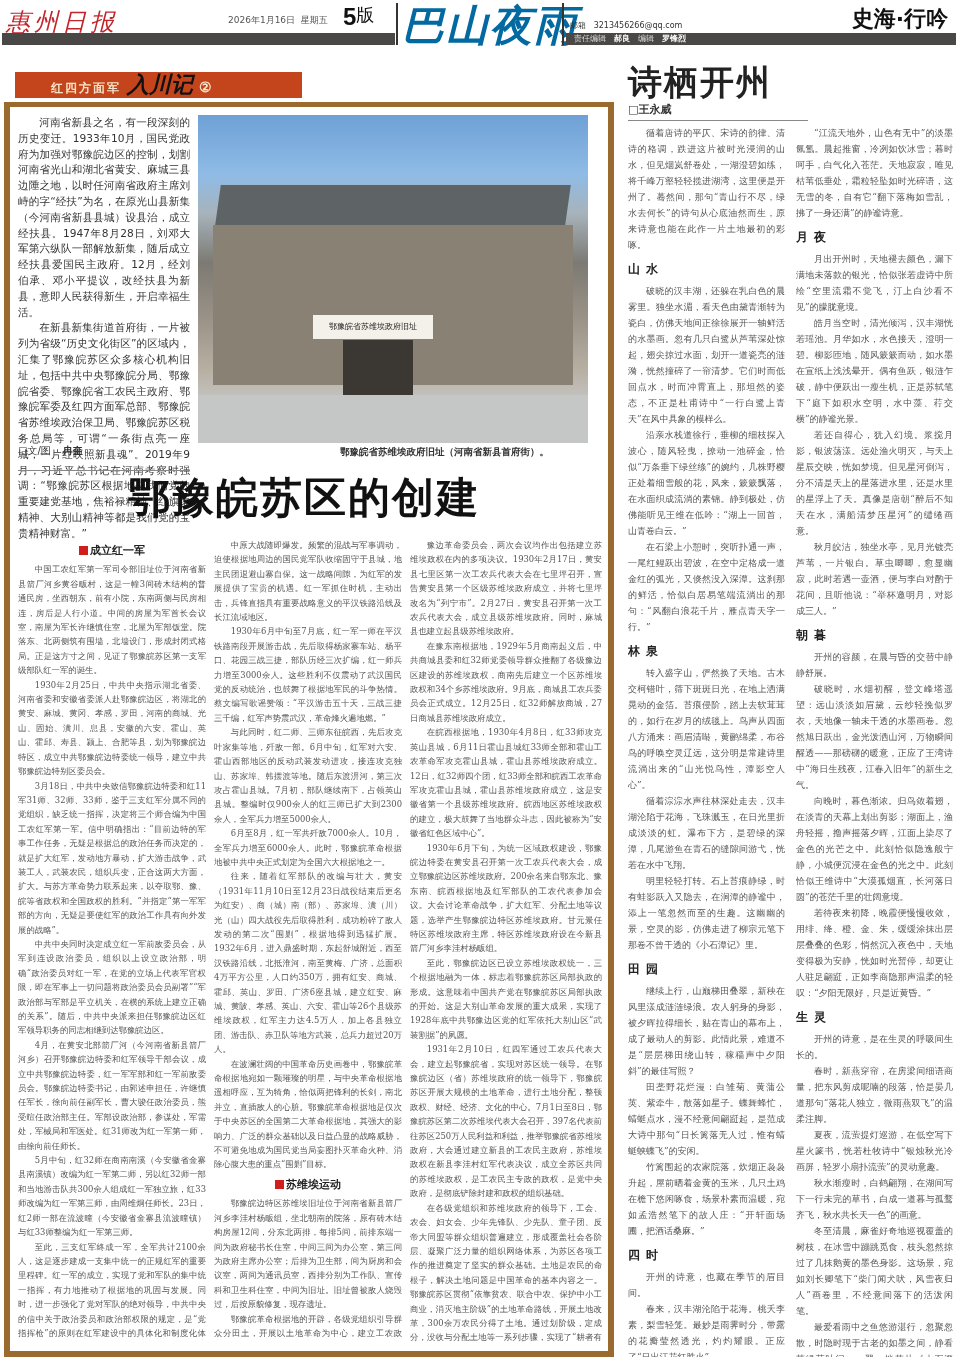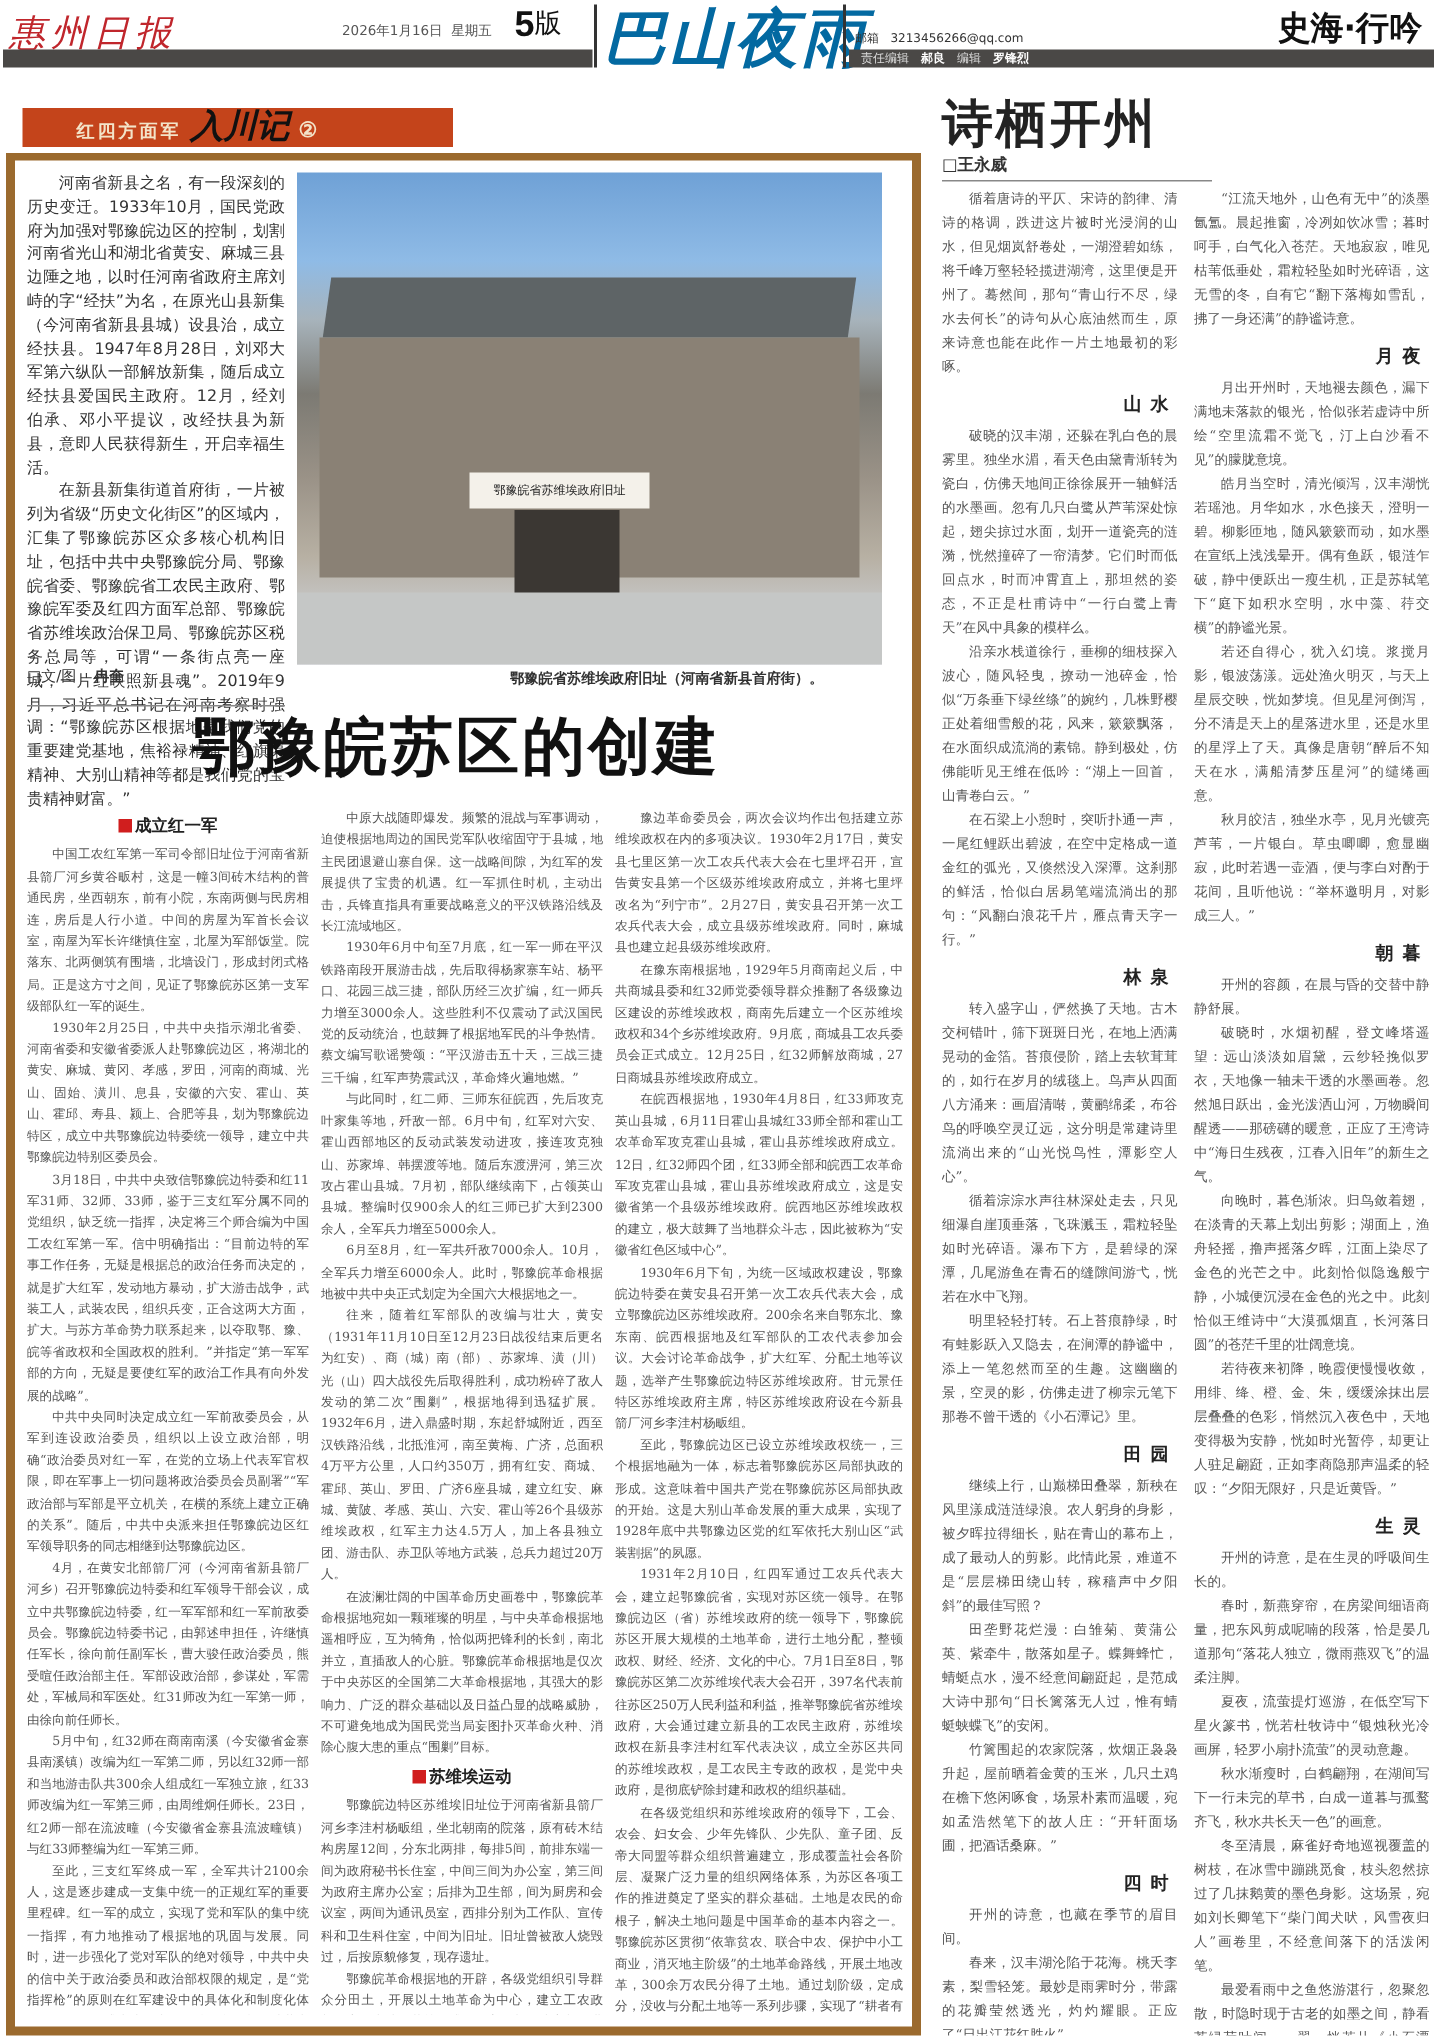--- a/index.html
+++ b/index.html
@@ -35,21 +35,21 @@
 .caption{position:absolute;left:340px;top:446px;font-size:9.5px;color:#333;font-family:"DejaVu Sans",sans-serif;font-weight:bold}
 .headline{position:absolute;left:128px;top:470px;font-family:"DejaVu Sans",sans-serif;font-weight:bold;font-size:42px;color:#111;letter-spacing:2px}
 .col{position:absolute;font-size:8.4px;line-height:14.4px;color:#555;text-align:justify;overflow:hidden}
 .col p{text-indent:2em}
 .sub{font-family:"DejaVu Sans",sans-serif;font-weight:bold;font-size:11px;color:#222;text-align:center;margin:6px 0 4px;text-indent:0 !important}
 .sub .sq{display:inline-block;width:9px;height:9px;background:#d01e1e;margin-right:2px;vertical-align:-1px}
 .poem-title{position:absolute;left:628px;top:60px;font-family:"DejaVu Sans",sans-serif;font-weight:bold;font-size:34px;color:#222;letter-spacing:2px}
 .poem-by{position:absolute;left:628px;top:102px;width:180px;font-size:11px;font-weight:bold;border-bottom:1px solid #888;padding-bottom:3px;font-family:"DejaVu Sans",sans-serif}
 .pcol{position:absolute;font-size:9px;line-height:16px;color:#555;text-align:justify;overflow:hidden}
 .pcol p{text-indent:2em}
-.psub{font-family:"DejaVu Sans",sans-serif;font-weight:bold;font-size:12px;color:#222;text-align:right;margin:8px 0 6px;letter-spacing:6px;text-indent:0 !important}
+.psub{font-family:"DejaVu Sans",sans-serif;font-weight:bold;font-size:12px;color:#222;text-align:left;margin:8px 0 6px;letter-spacing:6px;text-indent:0 !important}
 </style>
 </head>
 <body>
 
 <div class="masthead">
   <div class="logo">惠州日报</div>
   <div class="date"><span>2026年1月16日</span>&nbsp;&nbsp;<span>星期五</span></div>
   <div class="edition"><span>5</span><small>版</small></div>
   <div class="darkbar-l"></div>
   <div class="vline"></div>
@@ -115,21 +115,21 @@
 <div class="poem-title">诗栖开州</div>
 <div class="poem-by">□王永威</div>
 <div class="pcol" id="pcol0" style="left:628px;top:125px;width:157px;height:1232px">
     <p>循着唐诗的平仄、宋诗的韵律、清诗的格调，跌进这片被时光浸润的山水，但见烟岚舒卷处，一湖澄碧如练，将千峰万壑轻轻揽进湖湾，这里便是开州了。蓦然间，那句“青山行不尽，绿水去何长”的诗句从心底油然而生，原来诗意也能在此作一片土地最初的彩啄。</p>
     <div class="psub"><span>山水</span></div>
     <p>破晓的汉丰湖，还躲在乳白色的晨雾里。独坐水湄，看天色由黛青渐转为瓷白，仿佛天地间正徐徐展开一轴鲜活的水墨画。忽有几只白鹭从芦苇深处惊起，翅尖掠过水面，划开一道瓷亮的涟漪，恍然撞碎了一帘清梦。它们时而低回点水，时而冲霄直上，那坦然的姿态，不正是杜甫诗中“一行白鹭上青天”在风中具象的模样么。</p>
     <p>沿亲水栈道徐行，垂柳的细枝探入波心，随风轻曳，撩动一池碎金，恰似“万条垂下绿丝绦”的婉约，几株野樱正处着细雪般的花，风来，簌簌飘落，在水面织成流淌的素锦。静到极处，仿佛能听见王维在低吟：“湖上一回首，山青卷白云。”</p>
     <p>在石梁上小憩时，突听扑通一声，一尾红鲤跃出碧波，在空中定格成一道金红的弧光，又倏然没入深潭。这刹那的鲜活，恰似白居易笔端流淌出的那句：“风翻白浪花千片，雁点青天字一行。”</p>
     <div class="psub"><span>林泉</span></div>
     <p>转入盛字山，俨然换了天地。古木交柯错叶，筛下斑斑日光，在地上洒满晃动的金箔。苔痕侵阶，踏上去软茸茸的，如行在岁月的绒毯上。鸟声从四面八方涌来：画眉清啭，黄鹂绵柔，布谷鸟的呼唤空灵辽远，这分明是常建诗里流淌出来的“山光悦鸟性，潭影空人心”。</p>
-    <p>循着淙淙水声往林深处走去，只见细瀑自崖顶垂落，飞珠溅玉，霜粒轻坠如时光碎语。瀑布下方，是碧绿的深潭，几尾游鱼在青石的缝隙间游弋，恍若在水中飞翔。</p>
+    <p>循着淙淙水声往林深处走去，汉丰湖沦陷于花海，飞珠溅玉，在日光里折成淡淡的虹。瀑布下方，是碧绿的深潭，几尾游鱼在青石的缝隙间游弋，恍若在水中飞翔。</p>
     <p>明里轻轻打转。石上苔痕静绿，时有蛙影跃入又隐去，在涧潭的静谧中，添上一笔忽然而至的生趣。这幽幽的景，空灵的影，仿佛走进了柳宗元笔下那卷不曾干透的《小石潭记》里。</p>
     <div class="psub"><span>田园</span></div>
     <p>继续上行，山巅梯田叠翠，新秧在风里漾成涟涟绿浪。农人躬身的身影，被夕晖拉得细长，贴在青山的幕布上，成了最动人的剪影。此情此景，难道不是“层层梯田绕山转，稼穑声中夕阳斜”的最佳写照？</p>
     <p>田垄野花烂漫：白雏菊、黄蒲公英、紫牵牛，散落如星子。蝶舞蜂忙，蜻蜓点水，漫不经意间翩跹起，是范成大诗中那句“日长篱落无人过，惟有蜻蜓蛱蝶飞”的安闲。</p>
     <p>竹篱围起的农家院落，炊烟正袅袅升起，屋前晒着金黄的玉米，几只土鸡在檐下悠闲啄食，场景朴素而温暖，宛如孟浩然笔下的故人庄：“开轩面场圃，把酒话桑麻。”</p>
     <div class="psub"><span>四时</span></div>
     <p>开州的诗意，也藏在季节的眉目间。</p>
     <p>春来，汉丰湖沦陷于花海。桃夭李素，梨雪轻笼。最妙是雨霁时分，带露的花瓣莹然透光，灼灼耀眼。正应了“日出江花红胜火”。</p>
   </div>
 <div class="pcol" id="pcol1" style="left:796px;top:125px;width:157px;height:1232px">

